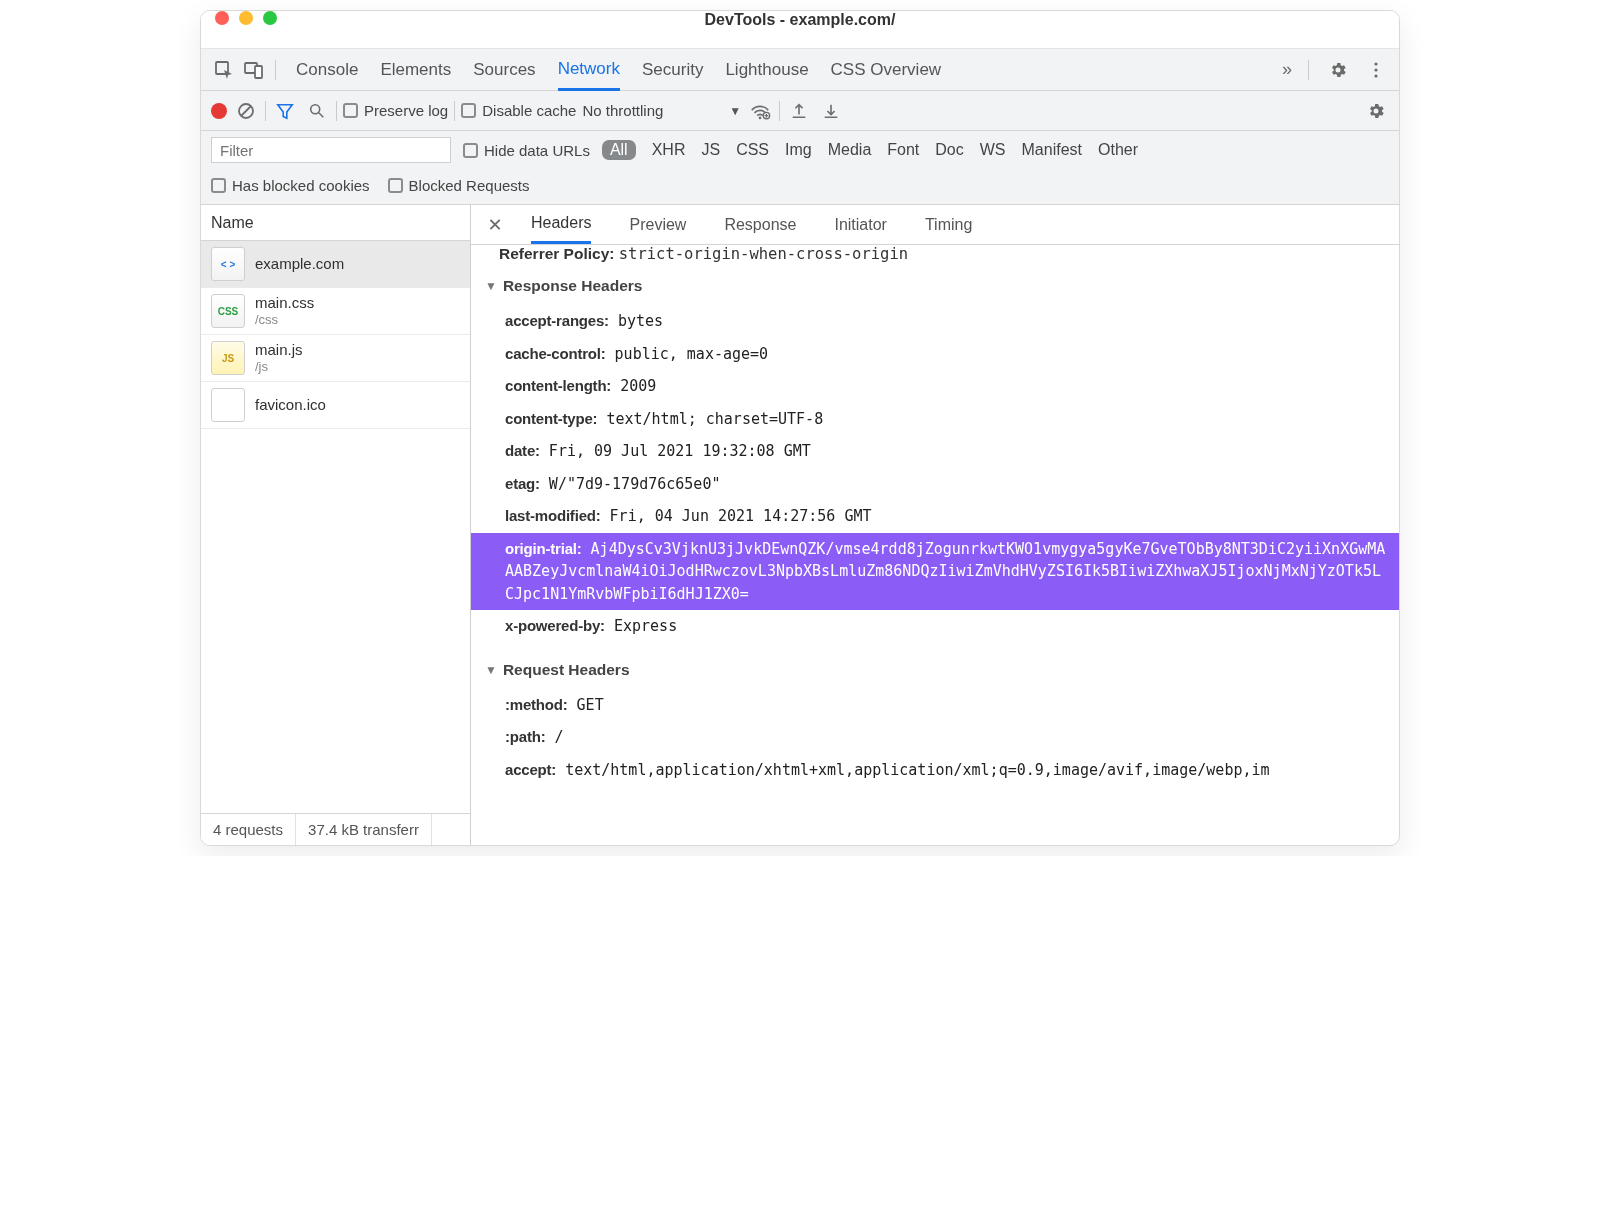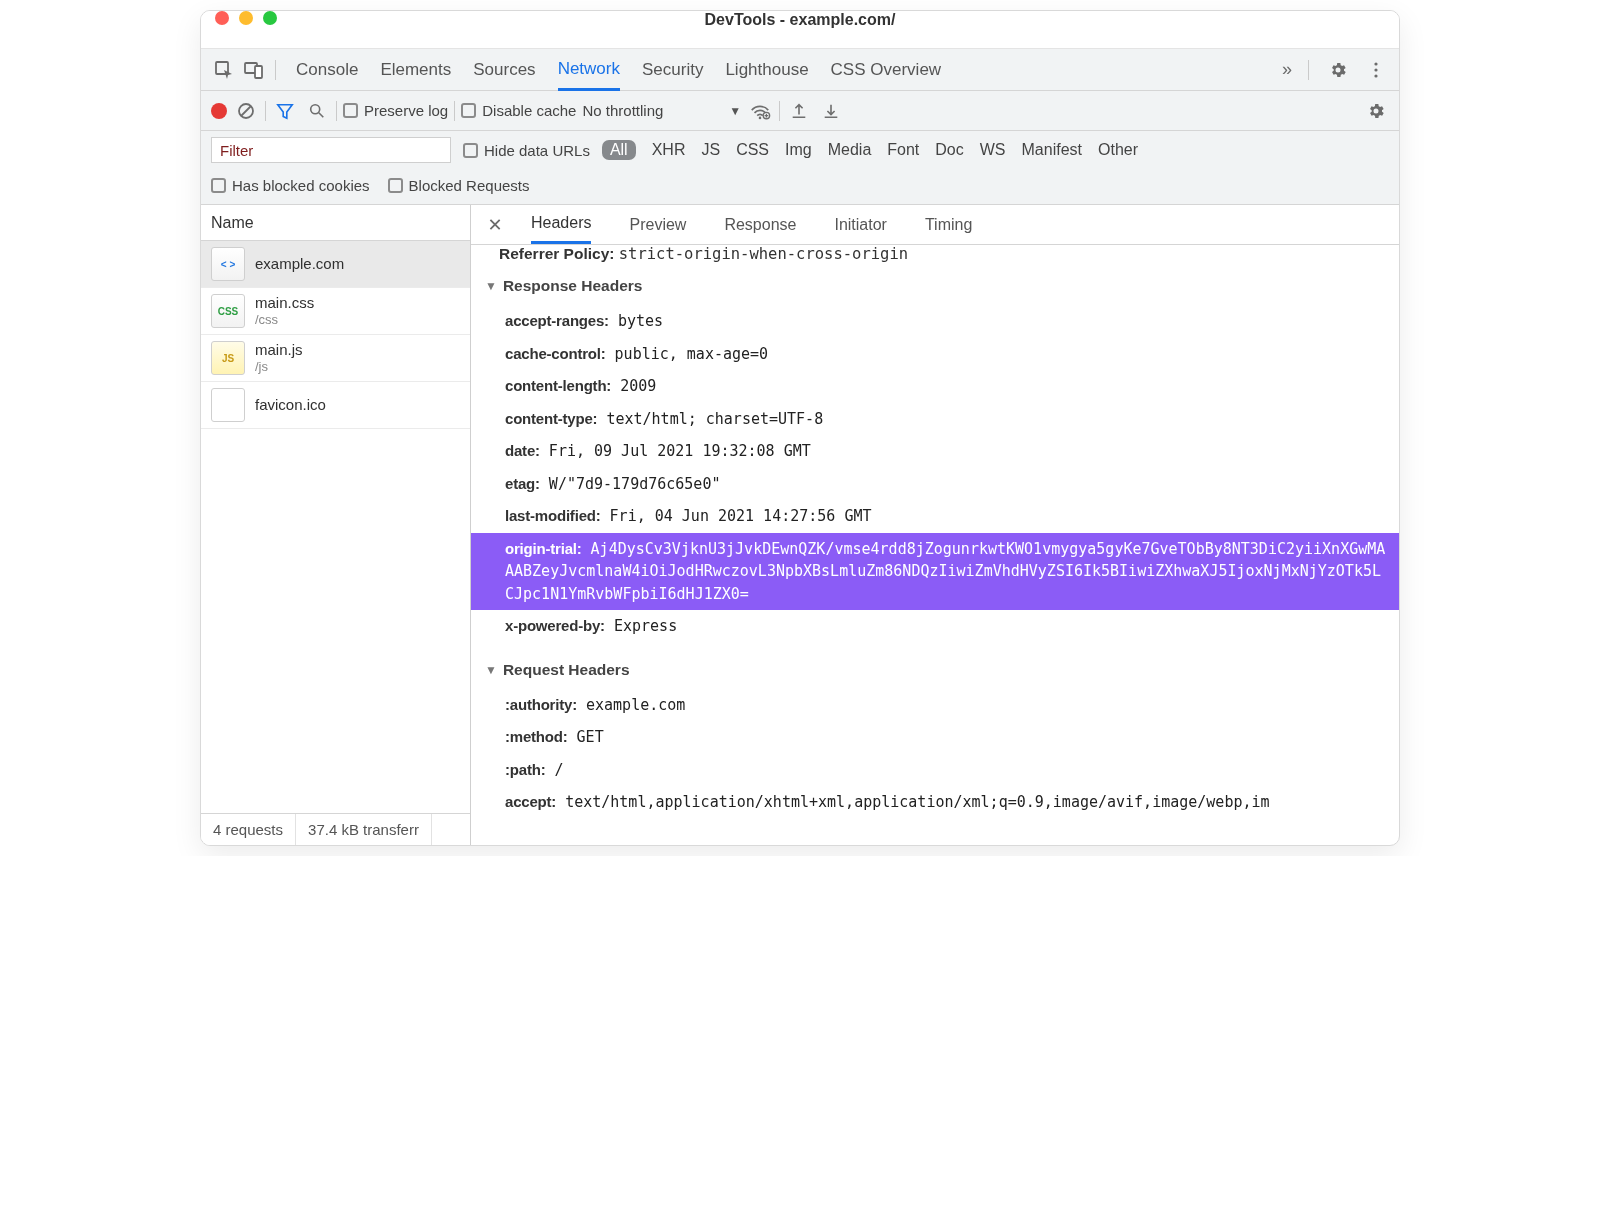--- a/index.html
+++ b/index.html
@@ -237,21 +237,21 @@
     <div style="flex:1"></div>
     <div class="tool-icon">
       <svg width="20" height="20" viewBox="0 0 24 24">
           <path fill="#6b6b6b" d="M19.14 12.94a7 7 0 000-1.88l2.03-1.58-1.92-3.32-2.39.96a7 7 0 00-1.63-.94l-.36-2.54h-3.84l-.36 2.54c-.58.24-1.12.55-1.63.94l-2.39-.96L4.83 9.48l2.03 1.58a7 7 0 000 1.88L4.83 14.5l1.92 3.32 2.39-.96c.51.39 1.05.7 1.63.94l.36 2.54h3.84l.36-2.54c.58-.24 1.12-.55 1.63-.94l2.39.96 1.92-3.32-2.03-1.56zM12 15a3 3 0 110-6 3 3 0 010 6z"></path>
         </svg>
     </div>
   </div>
 
   <div class="filterbar">
     <div class="filter-input">
-      <span style="color:#7f1d1d;">Filter</span>
+      <span style="color:#737373;">Filter</span>
     </div>
     <label class="chk">
       <span class="chkbox"></span>
       <span>Hide data URLs</span>
     </label>
     <div id="type-chips" style="display:flex; gap:16px; align-items:center;">
         <span class="type-chip all">All</span>
         <span class="type-chip">XHR</span>
         <span class="type-chip">JS</span>
         <span class="type-chip">CSS</span>
@@ -344,21 +344,20 @@
             <div class="kv"><b>last-modified:</b> Fri, 04 Jun 2021 14:27:56 GMT</div>
             <div class="kv sel"><b>origin-trial:</b> Aj4DysCv3VjknU3jJvkDEwnQZK/vmse4rdd8jZogunrkwtKWO1vmygya5gyKe7GveTObBy8NT3DiC2yiiXnXGwMAAABZeyJvcmlnaW4iOiJodHRwczovL3NpbXBsLmluZm86NDQzIiwiZmVhdHVyZSI6Ik5BIiwiZXhwaXJ5IjoxNjMxNjYzOTk5LCJpc1N1YmRvbWFpbiI6dHJ1ZX0=</div>
             <div class="kv"><b>x-powered-by:</b> Express</div>
           </div>
 
         <div class="section-head" style="margin-top:8px;">
           <span class="tri">▼</span>
           <span>Request Headers</span>
         </div>
         <div id="request-headers">
-            <div class="kv"><b>:authority:</b> example.com</div>
             <div class="kv"><b>:method:</b> GET</div>
             <div class="kv"><b>:path:</b> /</div>
             <div class="kv"><b>accept:</b> text/html,application/xhtml+xml,application/xml;q=0.9,image/avif,image/webp,im</div>
           </div>
       </div>
     </div>
   </div>
 </div>
 
 </body></html>

